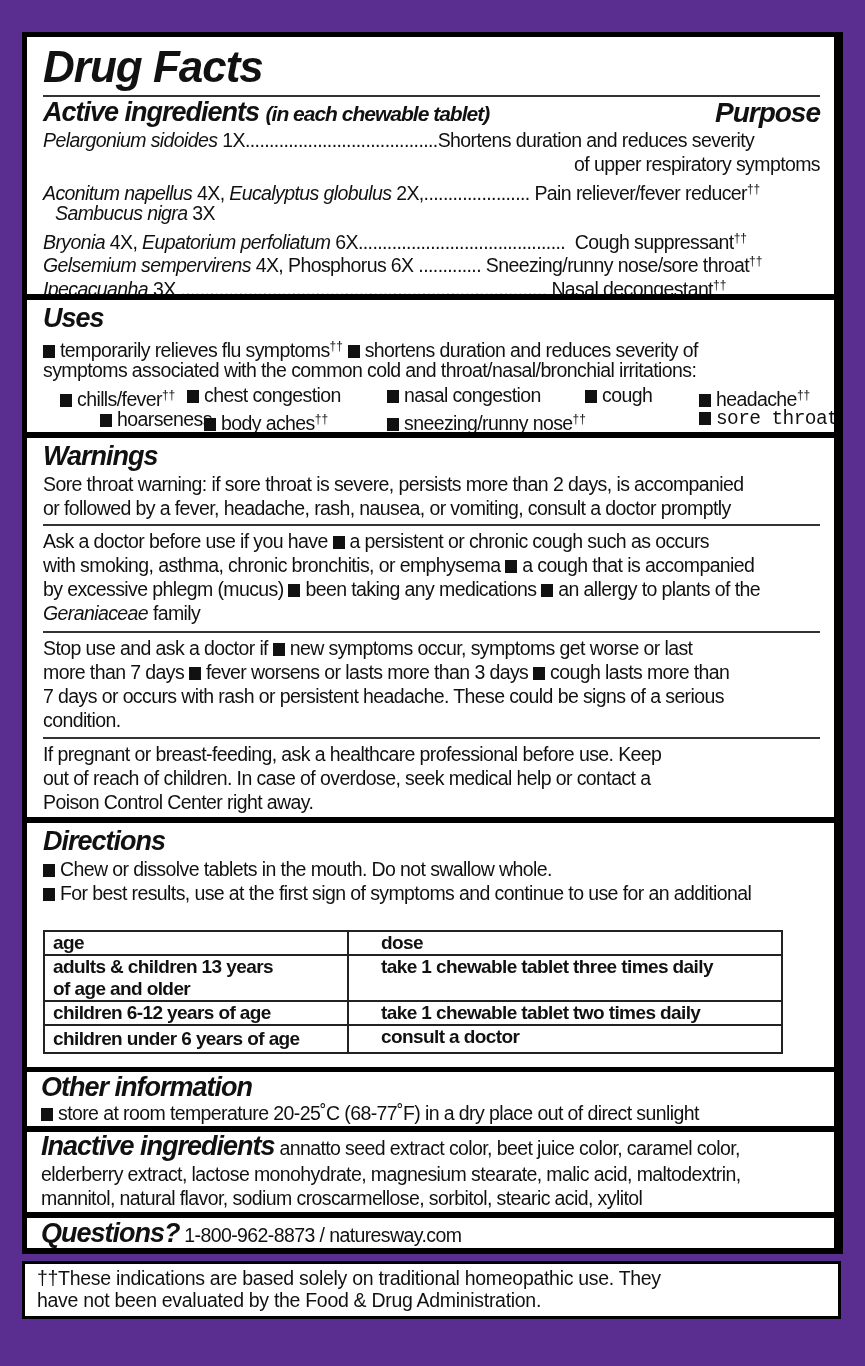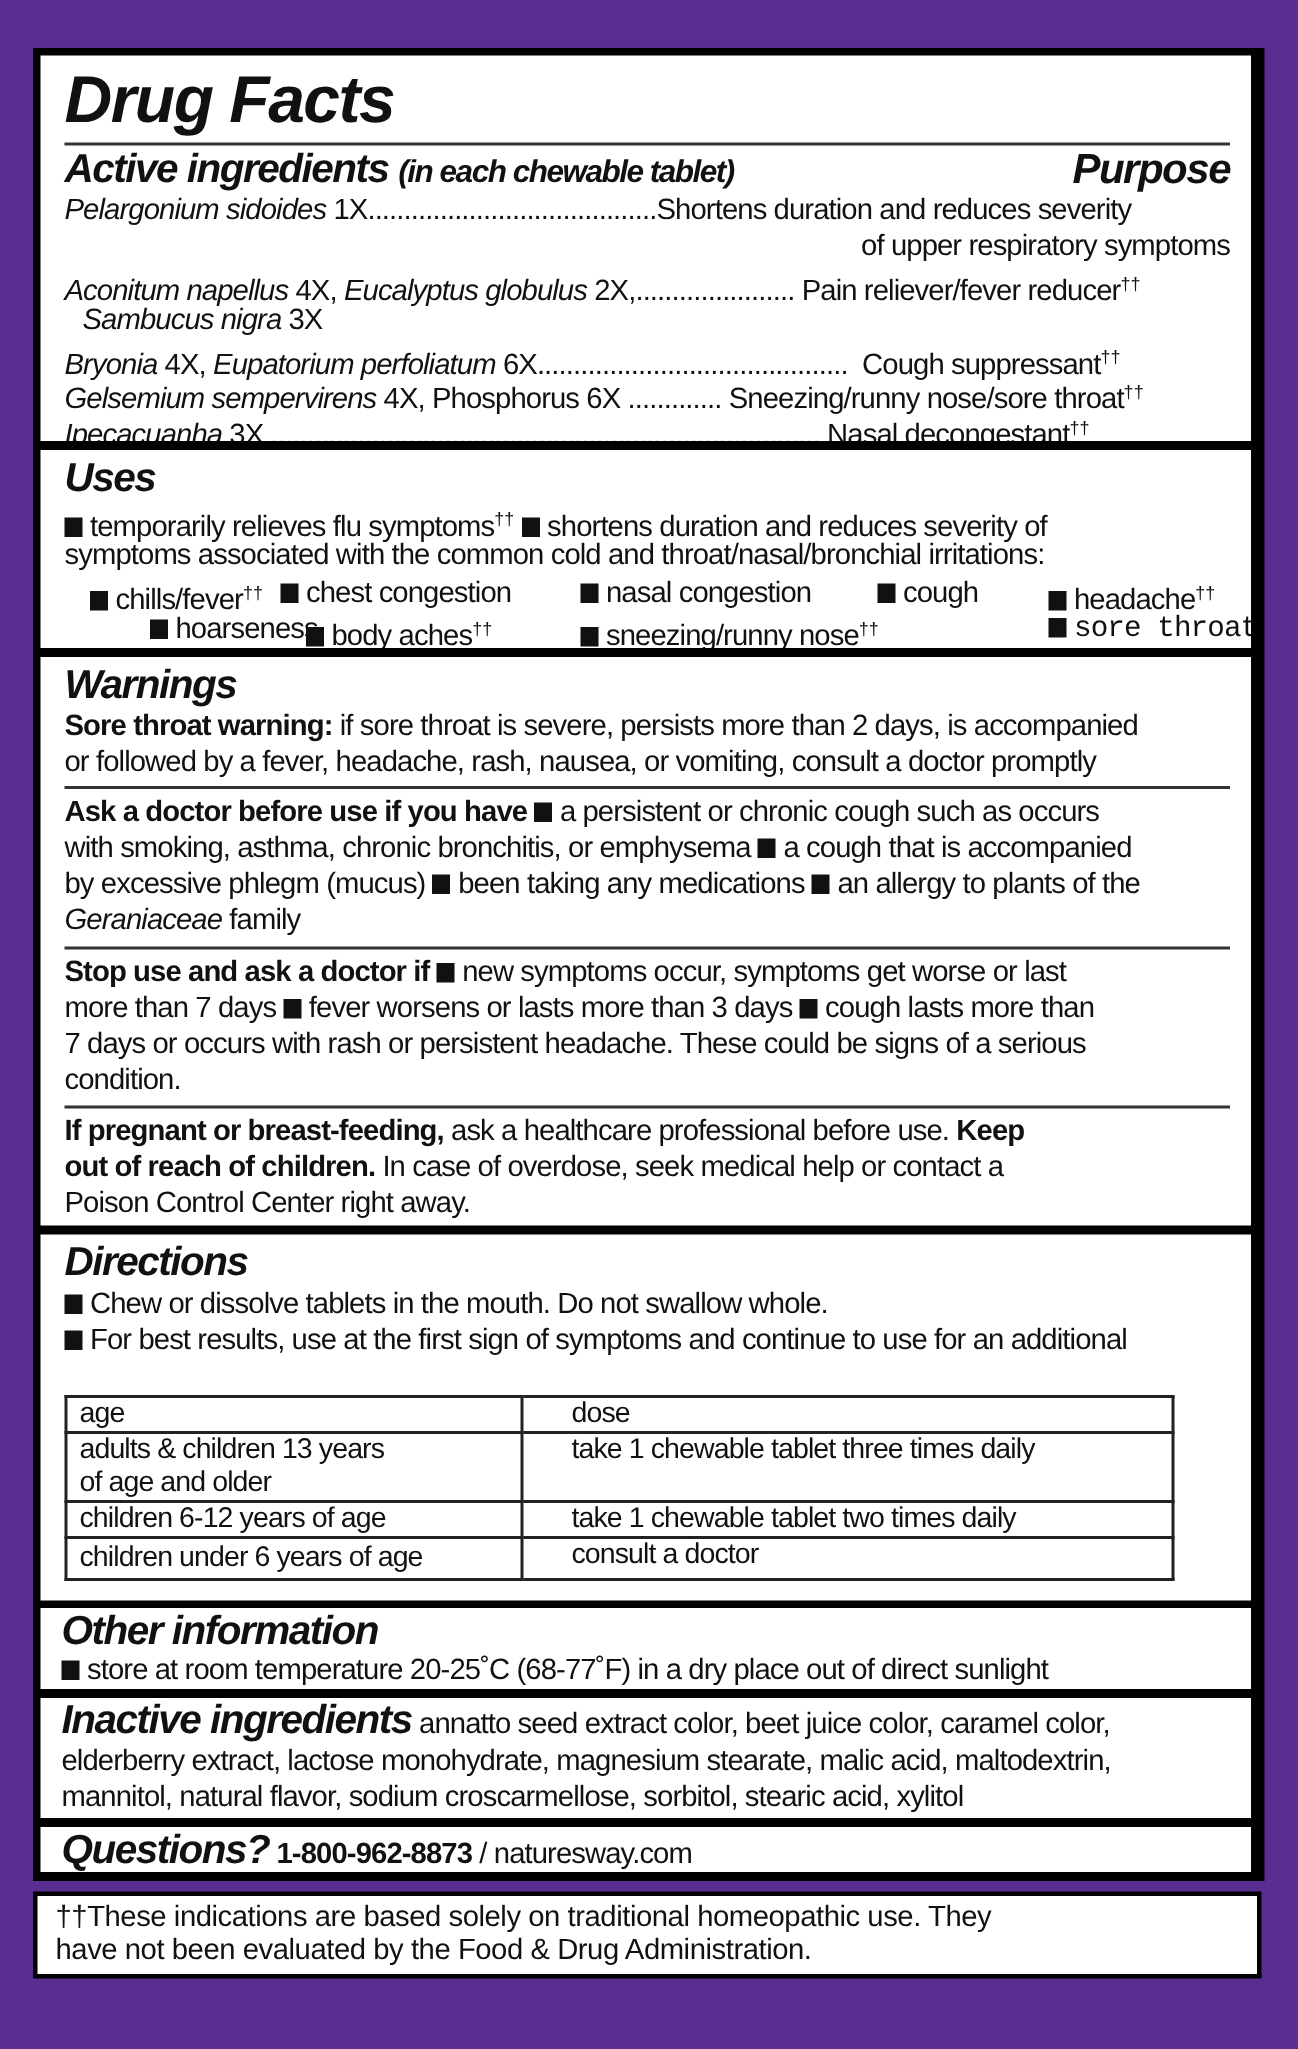--- a/index.html
+++ b/index.html
@@ -11,21 +11,21 @@
     position:absolute; left:22px; top:32px; width:821px; height:1222px;
     background:#000; box-sizing:border-box;
   }
   .box {
     position:absolute; background:#fff; left:5px; width:807px; box-sizing:border-box;
     padding:0 14px 0 16px; overflow:hidden;
   }
   .line { position:absolute; white-space:nowrap; font-size:19.5px; line-height:24px; letter-spacing:-0.6px; }
   .hdr { font-weight:bold; font-style:italic; letter-spacing:-1px; }
   .it { font-style:italic; }
-  .b { font-weight:bold;margin-top:32px; }
+  .b { font-weight:normal;margin-top:32px; }
   .sq { display:inline-block; width:12px; height:13px; background:#111; vertical-align:-1px; margin-right:5px; }
   .dag { font-size:12px; vertical-align:7px; letter-spacing:0; }
   .rule { position:absolute; left:16px; right:14px; height:2px; background:#333; }
   table.dose { position:absolute; border-collapse:collapse; font-size:19px; letter-spacing:-0.6px; }
   table.dose td { border:2px solid #222; padding:0 8px; vertical-align:top; line-height:22px; }
   .foot {
     position:absolute; left:22px; top:1261px; width:819px; height:58px; background:#000; box-sizing:border-box; padding:3px;
   }
   .foot-inner { background:#fff; width:100%; height:100%; box-sizing:border-box; padding:3px 12px; font-size:19.5px; line-height:22px; letter-spacing:-0.3px; }
 </style>
@@ -103,21 +103,21 @@
 
     <div class="line" style="left:16px;top:304px;"><span class="b">If pregnant or breast-feeding,</span><span> ask a healthcare professional before use. </span><span class="b">Keep</span></div>
     <div class="line" style="left:16px;top:328px;"><span class="b">out of reach of children.</span><span> In case of overdose, seek medical help or contact a</span></div>
     <div class="line" style="left:16px;top:352px;">Poison Control Center right away.</div>
   </div>
 
   <div class="box" style="top:791px;height:244px;">
     <div class="line hdr" style="left:16px;top:2px;font-size:27px;line-height:32px;">Directions</div>
     <div class="line" style="left:16px;top:34px;"><span class="sq"></span><span>Chew or dissolve tablets in the mouth. Do not swallow whole.</span></div>
     <div class="line" style="left:16px;top:58px;"><span class="sq"></span><span>For best results, use at the first sign of symptoms and continue to use for an additional</span></div>
-    <table class="dose" style="left:16px;top:107px;width:740px;">
+    <table class="dose" style="left:16px;top:107px;width:740px;font-weight:bold;">
       <tbody>
           <tr>
         <td style="width:286px;">age</td>
         <td style="padding-left:32px;">dose</td>
       </tr>
       <tr>
         <td><span>adults &amp; children 13 years</span><br><span>of age and older</span></td>
         <td style="padding-left:32px;">take 1 chewable tablet three times daily</td>
       </tr>
       <tr>

